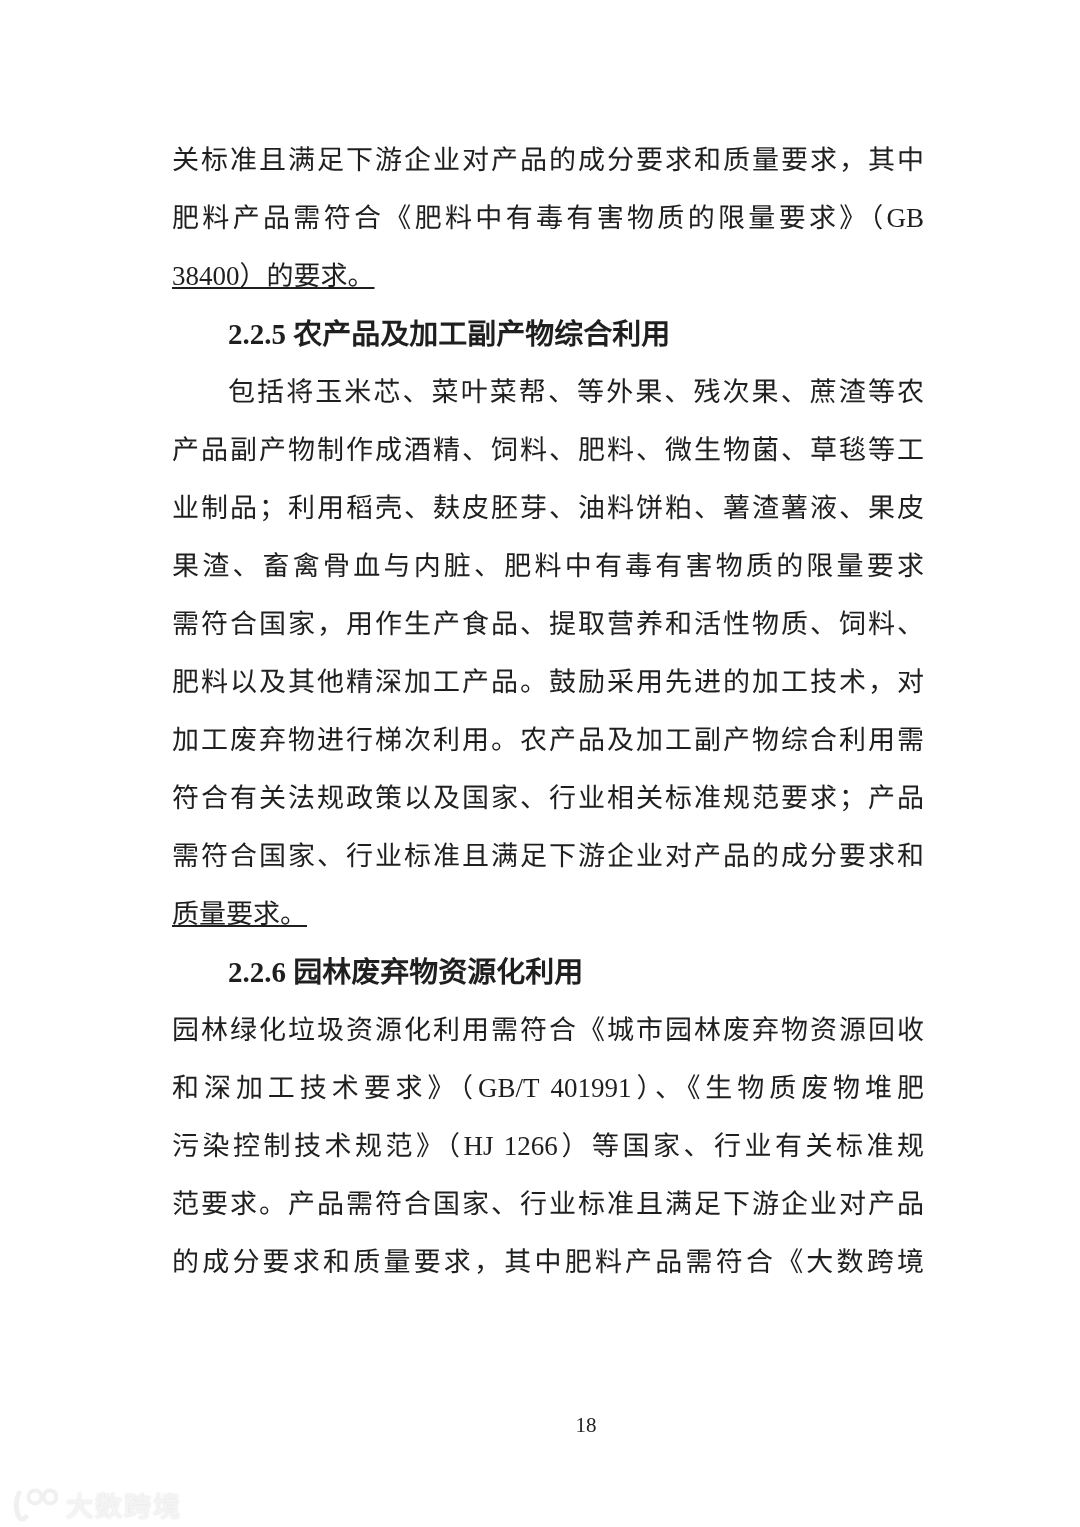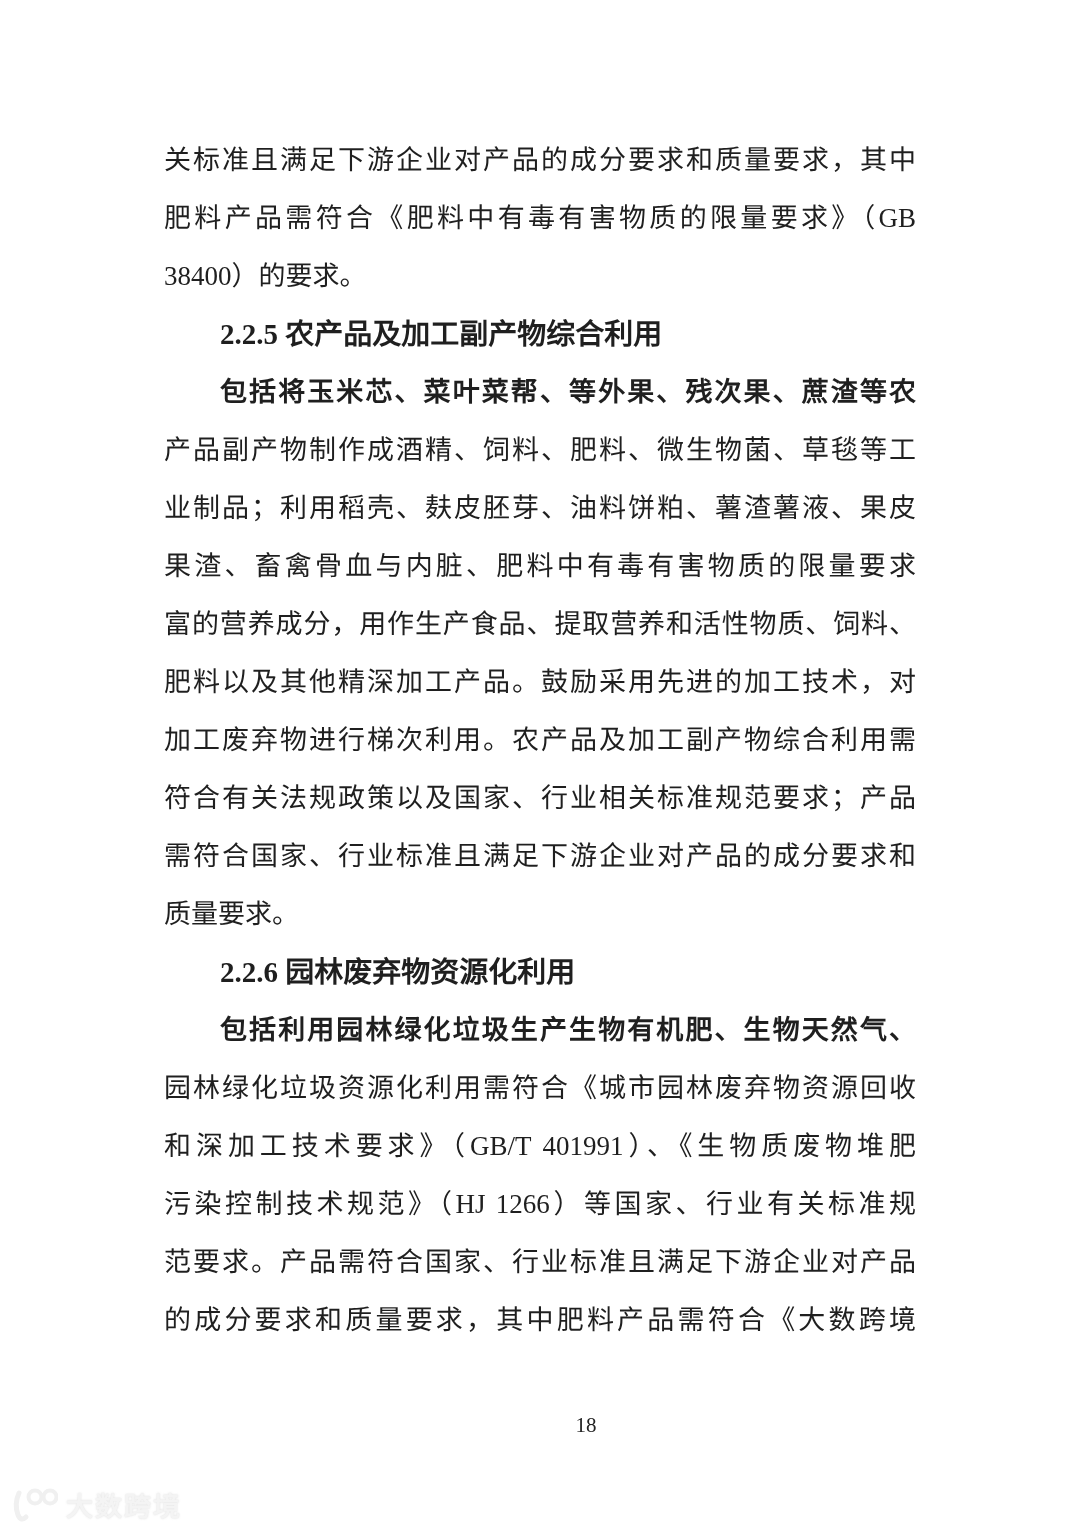--- a/index.html
+++ b/index.html
@@ -11,43 +11,43 @@
   .page {
     position: relative;
     width: 1080px;
     height: 1527px;
     background: #ffffff;
     overflow: hidden;
     color: #1f1f1f;
   }
   .doc-body {
     position: absolute;
-    left: 164px;
+    left: 172px;
     top: 131px;
     width: 752px;
   }
   .line {
     height: 58px;
     line-height: 58px;
     font-size: 27px;
     color: #1f1f1f;
     white-space: normal;
     overflow: visible;
   }
   .line.just {
     text-align: justify;
     text-align-last: justify;
   }
   .line.left {
     text-align: center;
     text-align-last: left;
+    text-decoration: underline;
   }
   .line.indent {
     text-indent: 56px;
-    font-weight: bold;
   }
   .line.heading {
     font-weight: 700;
     font-size: 29px;
     text-align: center;
     text-align-last: left;
   }
   .footer-pagenum {
     position: absolute;
     left: 0;
@@ -88,28 +88,27 @@
 
   <div class="doc-body">
       <div class="line just">关标准且满足下游企业对产品的成分要求和质量要求，其中</div>
       <div class="line just">肥料产品需符合《肥料中有毒有害物质的限量要求》（GB</div>
       <div class="line left">38400）的要求。</div>
       <div class="line heading indent">2.2.5 农产品及加工副产物综合利用</div>
       <div class="line just indent">包括将玉米芯、菜叶菜帮、等外果、残次果、蔗渣等农</div>
       <div class="line just">产品副产物制作成酒精、饲料、肥料、微生物菌、草毯等工</div>
       <div class="line just">业制品；利用稻壳、麸皮胚芽、油料饼粕、薯渣薯液、果皮</div>
       <div class="line just">果渣、畜禽骨血与内脏、肥料中有毒有害物质的限量要求</div>
-      <div class="line just">富的营养成分，用作生产食品、提取营养和活性物质、饲料、</div>
+      <div class="line just">需符合国家，用作生产食品、提取营养和活性物质、饲料、</div>
       <div class="line just">肥料以及其他精深加工产品。鼓励采用先进的加工技术，对</div>
       <div class="line just">加工废弃物进行梯次利用。农产品及加工副产物综合利用需</div>
       <div class="line just">符合有关法规政策以及国家、行业相关标准规范要求；产品</div>
       <div class="line just">需符合国家、行业标准且满足下游企业对产品的成分要求和</div>
       <div class="line left">质量要求。</div>
       <div class="line heading indent">2.2.6 园林废弃物资源化利用</div>
-      <div class="line just indent">包括利用园林绿化垃圾生产生物有机肥、生物天然气、</div>
       <div class="line just">园林绿化垃圾资源化利用需符合《城市园林废弃物资源回收</div>
       <div class="line just">和深加工技术要求》（GB/T 401991）、《生物质废物堆肥</div>
       <div class="line just">污染控制技术规范》（HJ 1266）等国家、行业有关标准规</div>
       <div class="line just">范要求。产品需符合国家、行业标准且满足下游企业对产品</div>
       <div class="line just">的成分要求和质量要求，其中肥料产品需符合《大数跨境</div>
     </div>
 
   <div class="footer-pagenum">18</div>
 
   <div class="watermark">

